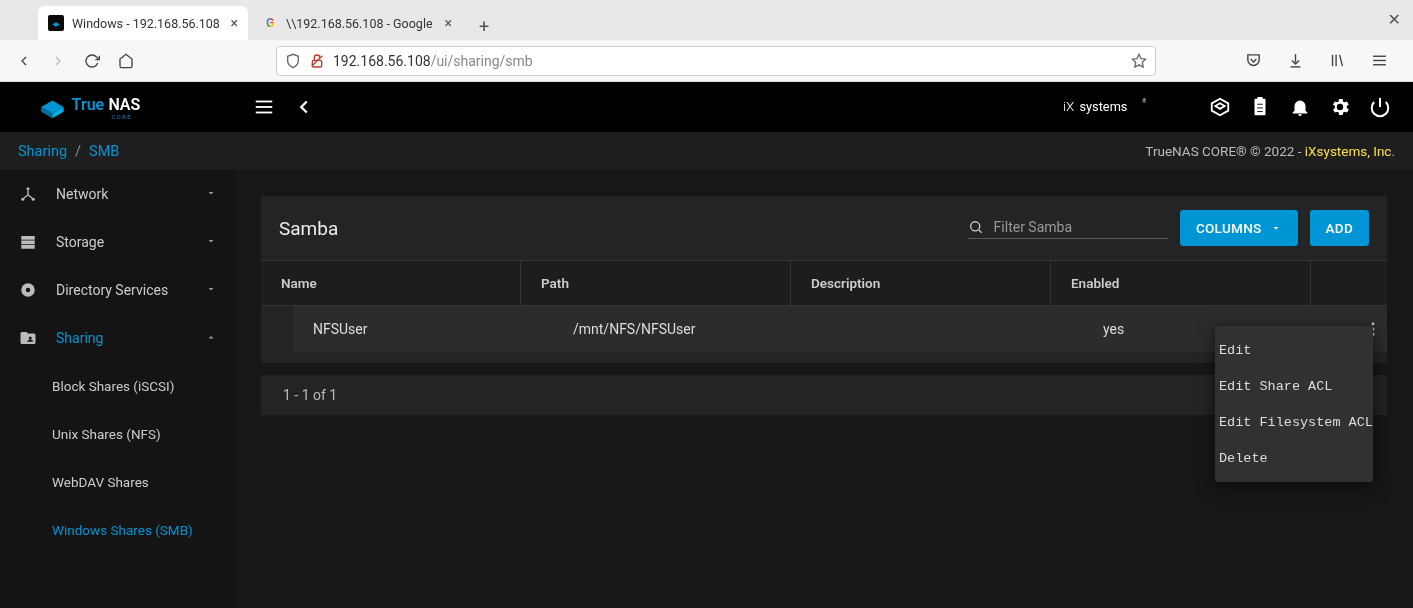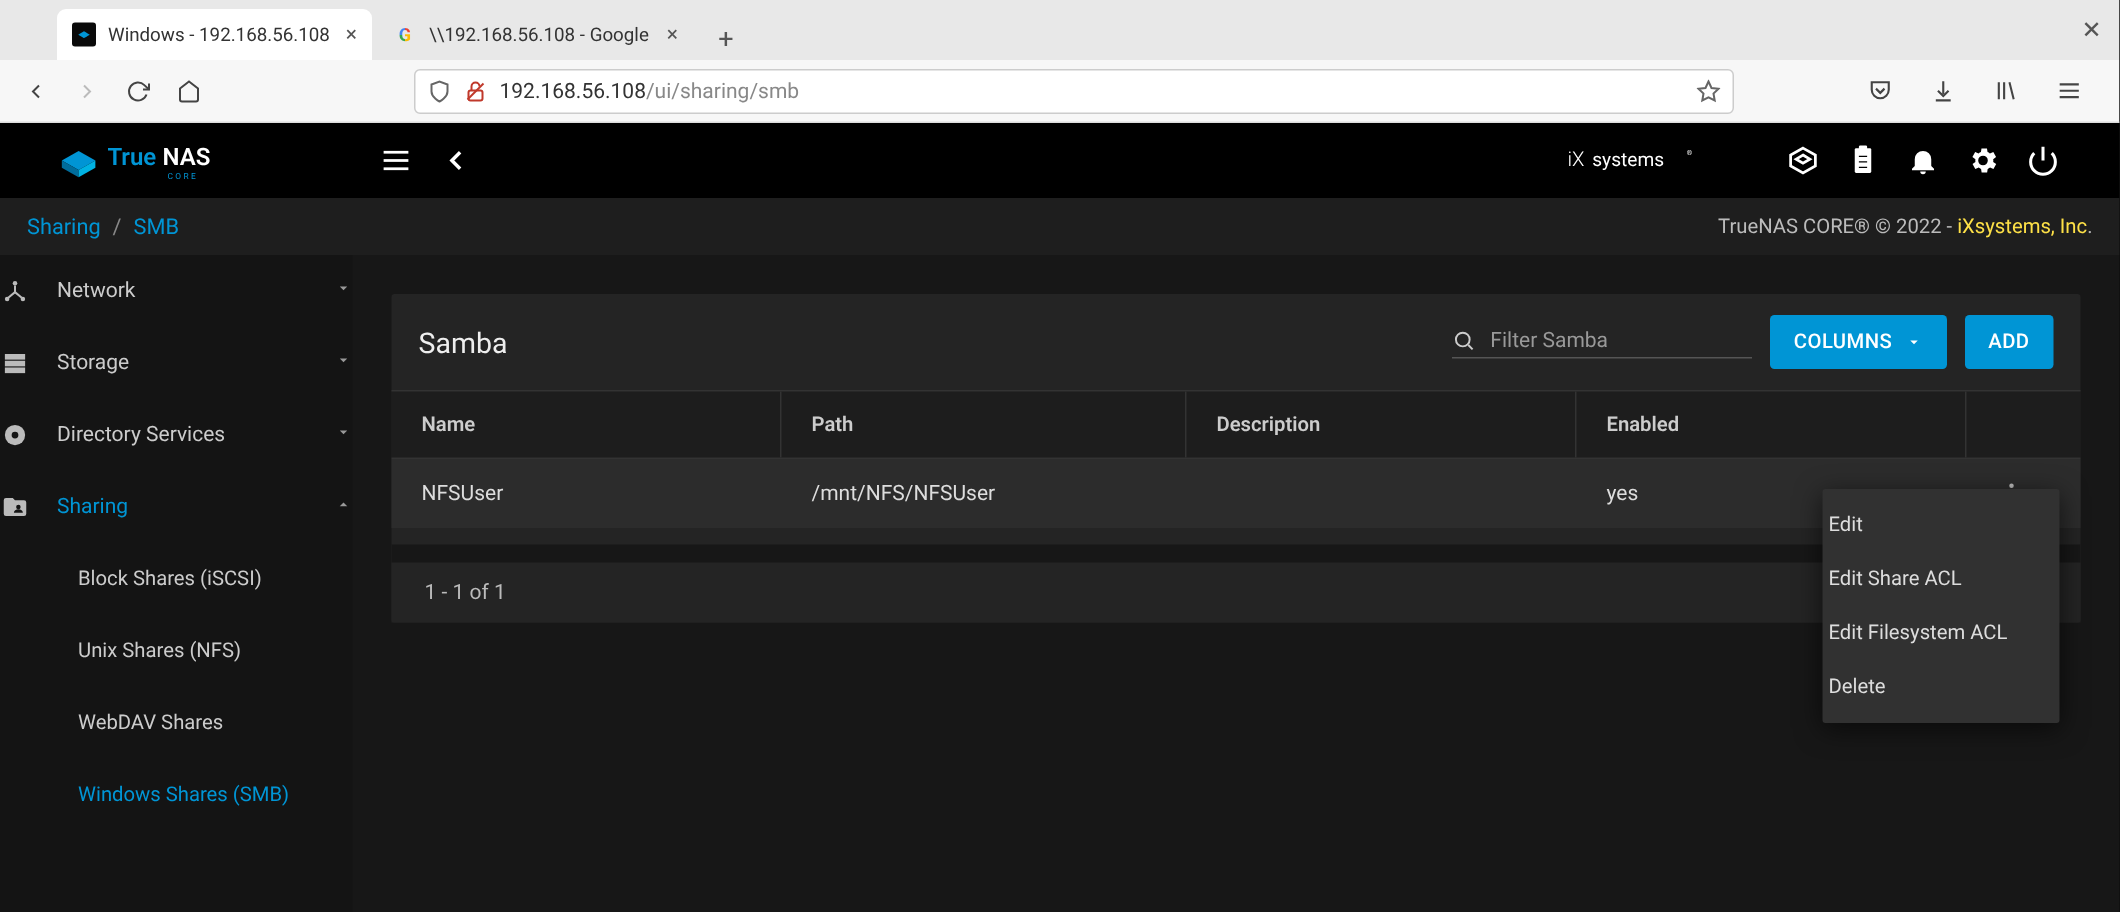--- a/index.html
+++ b/index.html
@@ -27,36 +27,36 @@
 .url-icon.red { color: #c0392b; }
 .toolbar-right { margin-left: auto; display: flex; align-items: center; gap: 14px; padding-right: 10px; }
 .toolbar-right .nav-btn svg { width: 17px; height: 17px; }
 
 
 .app { display: flex; flex-direction: column; height: calc(608px - 82px); background: #171717; color: #ddd; }
 .app-header { height: 50px; background: #000; display: flex; align-items: center; }
 .logo-box { width: 235px; display: flex; align-items: center; padding-left: 38px; }
 .logo-box svg {}
 .header-icons-left { display: flex; align-items: center; gap: 18px; padding-left: 18px; }
-.header-icons-right { margin-left: auto; display: flex; align-items: center; gap: 18px; padding-right: 40px; }
+.header-icons-right { margin-left: auto; display: flex; align-items: center; gap: 18px; padding-right: 22px; }
 .hicon { color: #fff; cursor: pointer; display: flex; align-items: center; }
 .hicon svg { width: 22px; height: 22px; }
 .ix-logo { color: #fff; display: flex; align-items: center; margin-right: 8px; }
 
 
 .crumb-bar { height: 38px; background: #1e1e1e; display: flex; align-items: center; padding: 0 18px; font-size: 14.5px; }
 .crumb-bar a { color: #0095d5; text-decoration: none; }
 .crumb-bar .sep { color: #888; margin: 0 8px; }
 .crumb-right { margin-left: auto; color: #bbb; font-size: 13.5px; }
 .crumb-right a { color: #fde047; }
 
 
 .app-body { flex: 1; display: flex; overflow: hidden; }
 .sidebar { width: 235px; background: #141414; overflow-y: auto; font-size: 14px; scrollbar-width: thin; scrollbar-color: #666 #2a2a2a;}
-.side-item { height: 48px; display: flex; align-items: center; padding: 0 0; color: #ccc; cursor: pointer; gap: 18px; }
+.side-item { height: 48px; display: flex; align-items: center; padding: 0 18px; color: #ccc; cursor: pointer; gap: 18px; }
 .side-item.active > .side-label { color: #0095d5; }
 .side-item .side-icon { width: 20px; display: flex; justify-content: center; color: #bbb; }
 .side-item.active .side-icon { color: #bbb; }
 .side-item .chev { margin-left: auto; color: #999; }
 .side-item .chev svg { width: 12px; height: 12px; }
 .side-sub { height: 48px; display: flex; align-items: center; padding-left: 52px; color: #ccc; cursor: pointer; font-size: 13.5px; }
 .side-sub.active { color: #0095d5; }
 
 
 .content { flex: 1; background: #171717; padding: 26px; overflow: auto; position: relative; }
@@ -70,29 +70,29 @@
 .btn { height: 36px; border: none; border-radius: 3px; font-size: 13.5px; font-weight: 500; cursor: pointer; padding: 0 16px; display: inline-flex; align-items: center; gap: 8px; letter-spacing: .3px; }
 .btn.columns { background: #0095d5; color: #fff; }
 .btn.columns svg { width: 12px; height: 12px; }
 .btn.add { background: #0095d5; color: #fff; }
 
 
 .tbl-head, .tbl-row { display: grid; grid-template-columns: 260px 270px 260px 260px 60px; align-items: center; }
 .tbl-head { background: #1d1d1d; font-size: 13.5px; color: #ccc; height: 46px; font-weight: 600; border-top: 1px solid #333; border-bottom: 1px solid #333; }
 .tbl-head > div { padding: 0 20px; border-right: 1px solid #333; height: 100%; display: flex; align-items: center; }
 .tbl-head > div:last-child { border-right: none; }
-.tbl-row { background: #2c2c2c; height: 46px; font-size: 14px; color: #ddd; }
+.tbl-row { background: #2c2c2c; height: 46px; font-size: 14px; color: #ddd; margin-left: 32px; }
 .tbl-row > div { padding: 0 20px; }
 .row-action { display: flex; justify-content: center; color: #bbb; cursor: pointer; }
 .row-action svg { width: 18px; height: 18px; }
 .tbl-foot { height: 52px; display: flex; align-items: center; padding: 0 22px; color: #bbb; font-size: 14px; background: #242424; border-top: 12px solid #171717; margin-top: 11px;}
 
 
 .context-menu { position: absolute; top: 156px; right: 40px; width: 158px; background: #313131; border-radius: 2px; box-shadow: 0 4px 18px rgba(0,0,0,.6); padding: 6px 0; z-index: 50; }
-.context-menu .mi { height: 36px; display: flex; align-items: center; padding: 0 4px; font-size: 13.5px; color: #ddd; cursor: pointer; white-space: nowrap; }
+.context-menu .mi { height: 36px; display: flex; align-items: center; padding: 0 4px; font-size: 13.5px; color: #ddd; cursor: pointer; white-space: nowrap; font-family: Liberation Mono, monospace; }
 
 
 .fav-truenas { background: #0a0a0a; border-radius: 2px; display:flex; align-items:center; justify-content:center;}
 .fav-truenas::before { content:"◆"; color:#0095d5; font-size:10px; transform: scaleY(.6);}
 .fav-google { display:flex; align-items:center; justify-content:center; font-weight:bold; font-size:12px;}
 .g-g { background: conic-gradient(#ea4335 0 25%, #fbbc05 0 50%, #34a853 0 75%, #4285f4 0); -webkit-background-clip:text; background-clip:text; color:transparent; }
 </style>
 </head>
 <body>
 

